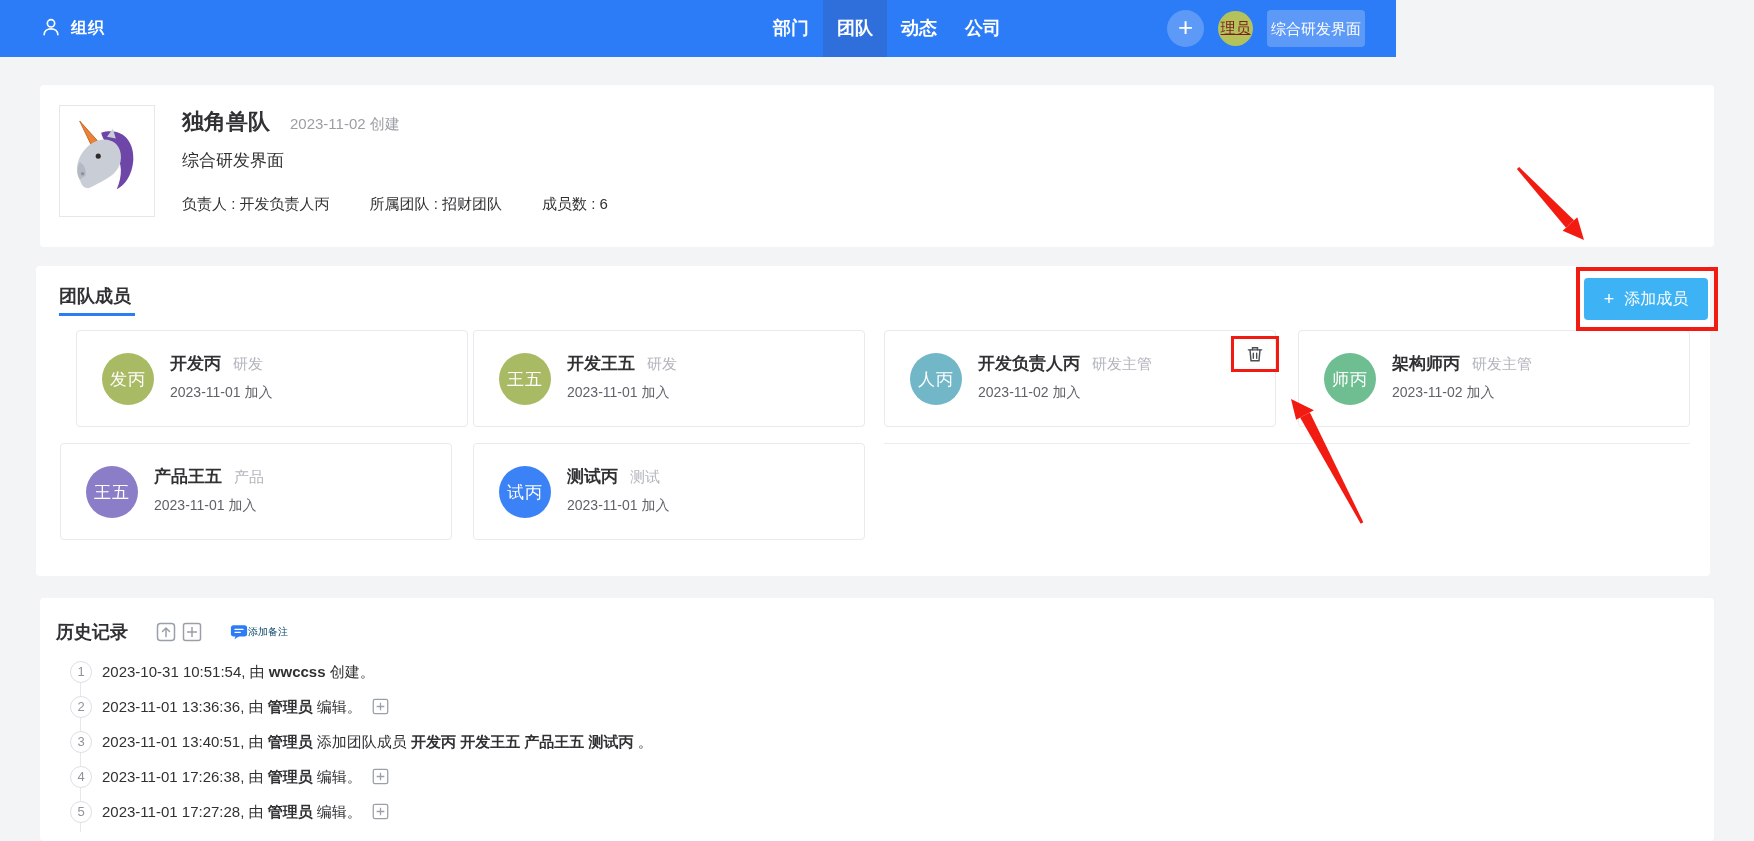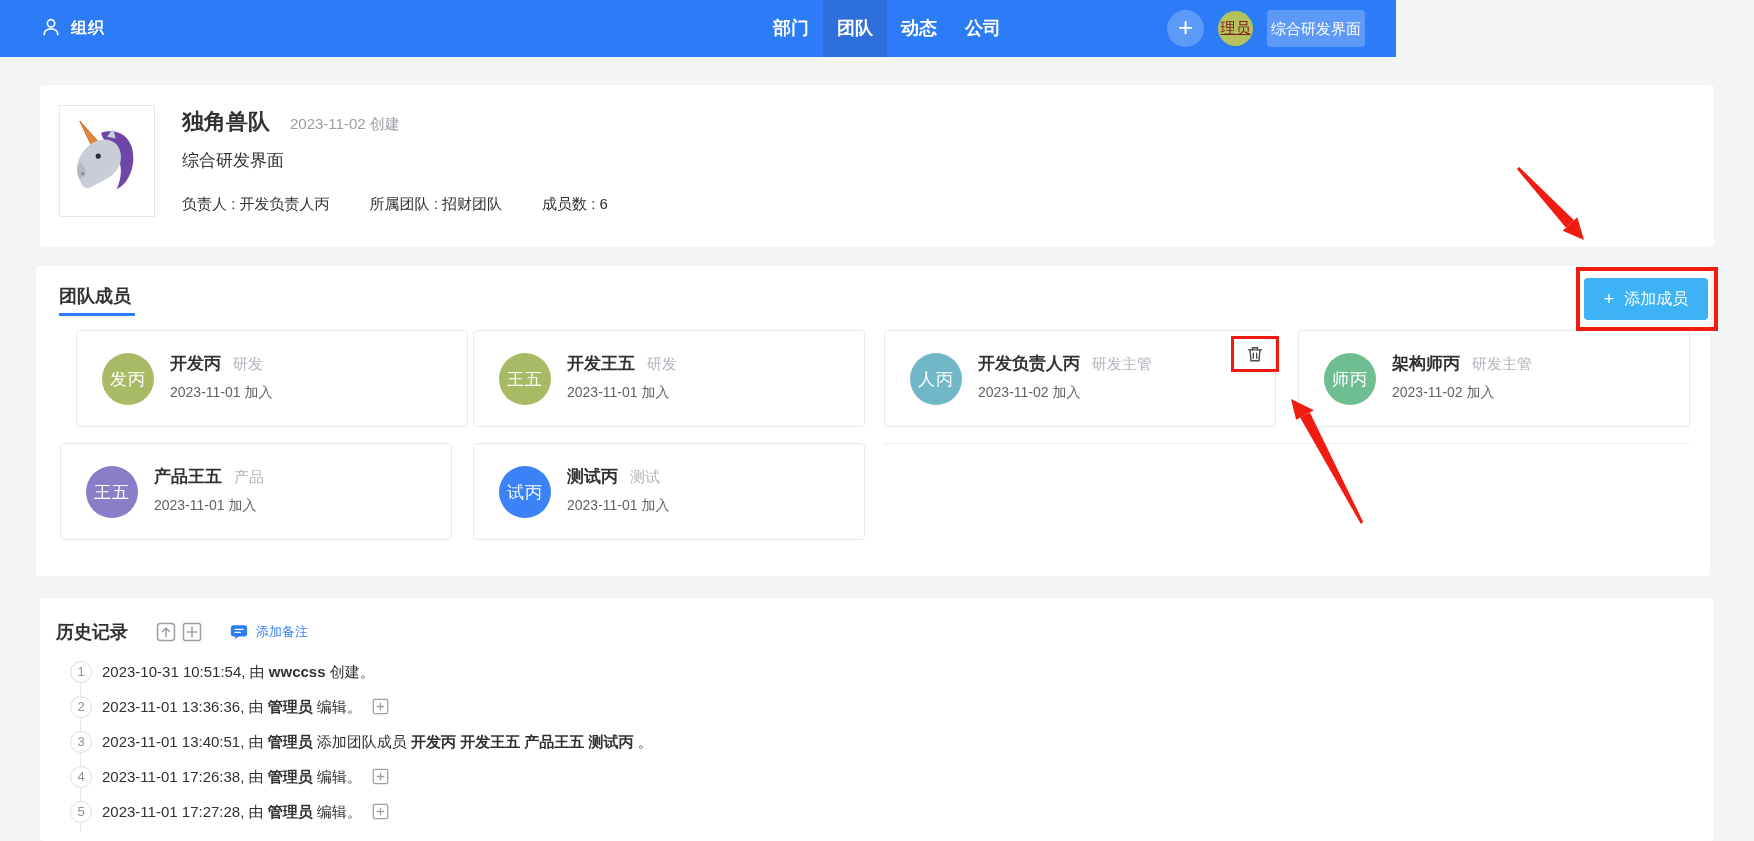--- a/index.html
+++ b/index.html
@@ -50,21 +50,21 @@
   .mrole { font-size:15px; color:#b0b4bb; margin-left:12px; }
   .mjoin { position:absolute; left:93px; top:53px; font-size:14px; color:#5f6368; }
   .trash-btn { position:absolute; left:360px; top:13px; width:20px; height:20px; background:none; border:none; cursor:pointer; padding:0; }
   .trash-anno { left:346px; top:5px; width:48px; height:36px; border-width:3px; }
   .grid-divider { position:absolute; left:848px; top:177px; width:806px; height:1px; background:#ecedf0; }
 
   
   .h-title { position:absolute; left:16px; top:22px; font-size:18px; font-weight:700; }
   .h-icon-btn { position:absolute; top:24px; width:20px; height:20px; background:none; border:none; padding:0; cursor:pointer; }
   .h-up { left:116px; } .h-grid { left:142px; }
-  .note-btn { position:absolute; left:190px; top:25px; display:flex; align-items:center; gap:8px; background:none; border:none; cursor:pointer; font-size:13px; color:#3b82f6; font-family:inherit; }
+  .note-btn { position:absolute; left:190px; top:25px; display:flex; align-items:center; gap:0; background:none; border:none; cursor:pointer; font-size:10px; color:#0c4a6e; font-family:inherit; }
   .connector { position:absolute; left:40px; top:74px; width:1px; height:160px; background:#e6e8ec; }
   .entry { position:absolute; left:30px; height:22px; display:flex; align-items:center; gap:10px; }
   .e0 { top:63px; } .e1 { top:98px; } .e2 { top:133px; } .e3 { top:168px; } .e4 { top:203px; }
   .num { width:22px; height:22px; border:1px solid #dcdfe5; border-radius:50%; background:#fff; color:#8d929c; font-size:13px; text-align:center; line-height:20px; z-index:1; }
   .etext { font-size:15px; color:#303133; white-space:nowrap; }
   .etext b { font-weight:700; }
   .expand-btn { display:inline-block; width:17px; height:17px; vertical-align:-3px; margin-left:6px; background:none; border:none; padding:0; cursor:pointer; }
 
   
   .overlay { position:absolute; left:0; top:0; z-index:60; pointer-events:none; }

